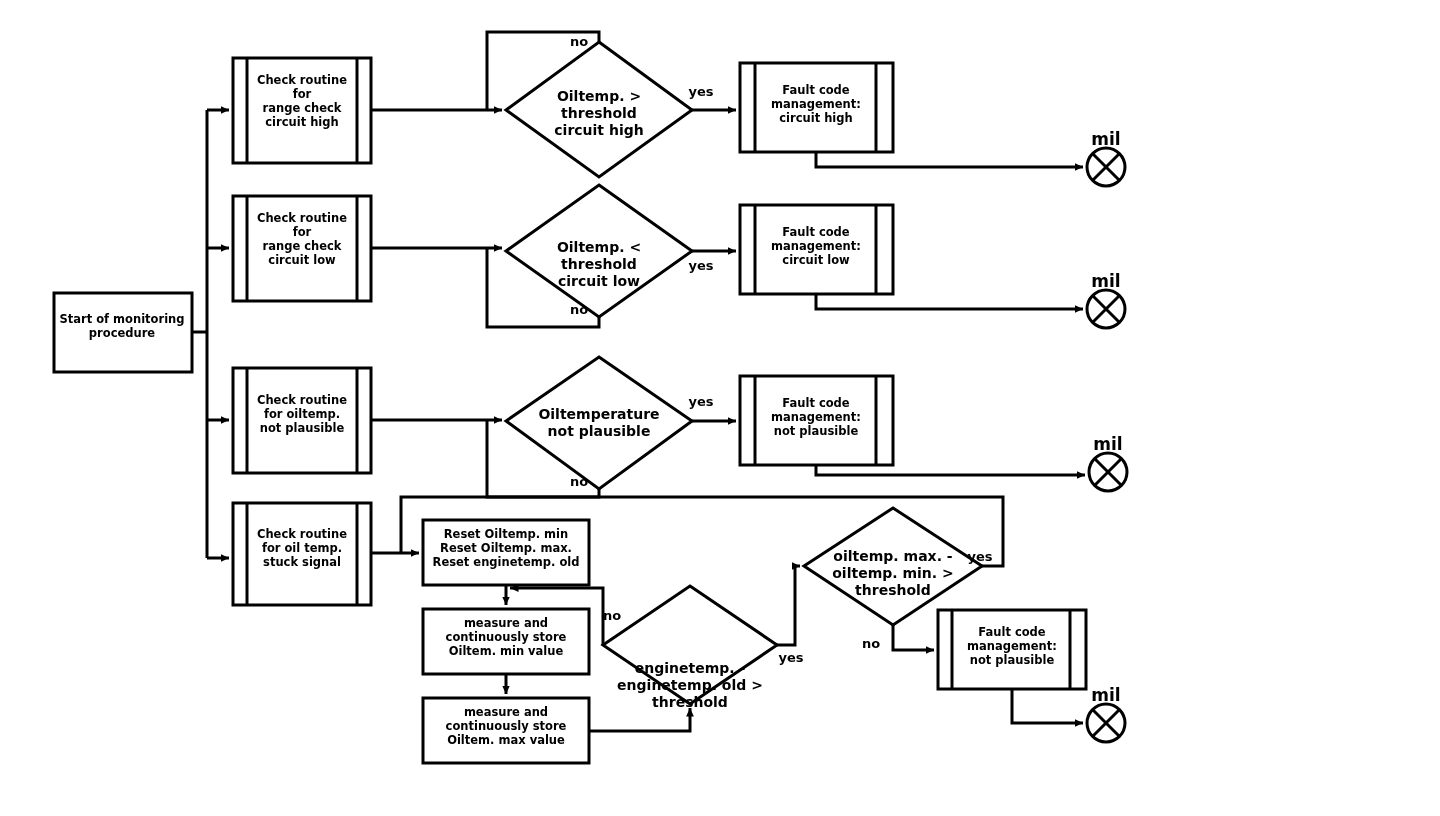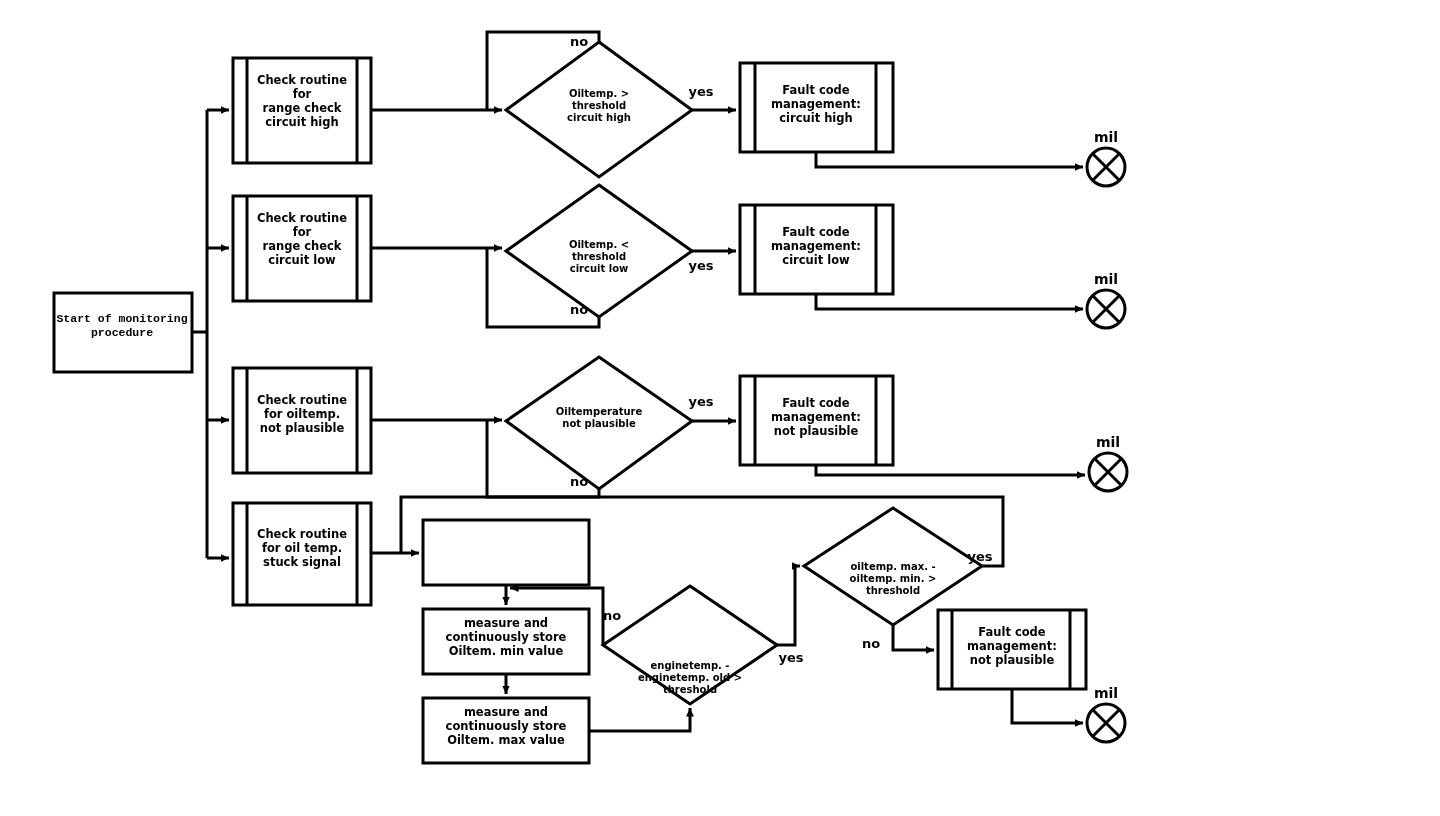--- a/index.html
+++ b/index.html
@@ -58,28 +58,28 @@
     color: #000000;
     text-align: center;
     line-height: 1.22;
     white-space: pre-line;
     pointer-events: none;
   }
   .lbl-box {
     font-size: 11.5px;
   }
   .lbl-diamond {
-    font-size: 10px;
+    font-size: 14px;
     text-align: center;
   }
   .lbl-edge {
     font-size: 13px;
   }
   .lbl-mil {
-    font-size: 14px;
+    font-size: 17px;
   }
 </style>
 </head>
 <body>
 
 <div id="canvas">
 
   <svg class="flow" viewBox="0 0 1440 816">
     <defs>
       <marker id="ah" markerWidth="9" markerHeight="9" refX="8.5" refY="4.5" orient="auto" markerUnits="userSpaceOnUse">
@@ -224,21 +224,21 @@
     <path class="conn" d="M777,645 L795,645 L795,566 L800,566" marker-end="url(#ah)"></path>
 
     <path class="conn" d="M982,566 L1003,566 L1003,497 L401,497 L401,553"></path>
 
     <path class="conn" d="M893,625 L893,650 L934,650" marker-end="url(#ah)"></path>
 
     <path class="conn" d="M1012,689 L1012,723 L1083,723" marker-end="url(#ah)"></path>
 
   </svg>
 
-  <div class="lbl lbl-box" style="left:56px; top:312px; width:132px;font-family:Liberation Mono, monospace;">Start of monitoring
+  <div class="lbl lbl-box" style="left:56px; top:312px; width:132px;">Start of monitoring
 procedure</div>
 
   <div class="lbl lbl-box" style="left:249px; top:73px; width:106px;">Check routine
 for
 range check
 circuit high</div>
   <div class="lbl lbl-box" style="left:249px; top:211px; width:106px;">Check routine
 for
 range check
 circuit low</div>
@@ -253,37 +253,40 @@
 threshold
 circuit high</div>
   <div class="lbl lbl-diamond" style="left:529px; top:239px; width:140px;">Oiltemp. &lt;
 threshold
 circuit low</div>
   <div class="lbl lbl-diamond" style="left:524px; top:406px; width:150px;">Oiltemperature
 not plausible</div>
   <div class="lbl lbl-diamond" style="left:612px; top:660px; width:156px;">enginetemp. -
 enginetemp. old &gt;
 threshold</div>
-  <div class="lbl lbl-diamond" style="left:818px; top:561px; width:150px;">oiltemp. max. -
+  <div class="lbl lbl-diamond" style="left:818px; top:548px; width:150px;">oiltemp. max. -
 oiltemp. min. &gt;
 threshold</div>
 
   <div class="lbl lbl-box" style="left:758px; top:83px; width:116px;">Fault code
 management:
 circuit high</div>
   <div class="lbl lbl-box" style="left:758px; top:225px; width:116px;">Fault code
 management:
 circuit low</div>
   <div class="lbl lbl-box" style="left:758px; top:396px; width:116px;">Fault code
 management:
 not plausible</div>
   <div class="lbl lbl-box" style="left:955px; top:625px; width:114px;">Fault code
 management:
 not plausible</div>
 
+  <div class="lbl lbl-box" style="left:425px; top:527px; width:162px;">Reset Oiltemp. min
+Reset Oiltemp. max.
+Reset enginetemp. old</div>
   <div class="lbl lbl-box" style="left:425px; top:616px; width:162px;">measure and
 continuously store
 Oiltem. min value</div>
   <div class="lbl lbl-box" style="left:425px; top:705px; width:162px;">measure and
 continuously store
 Oiltem. max value</div>
 
   <div class="lbl lbl-mil" style="left:1086px; top:129px; width:40px;">mil</div>
   <div class="lbl lbl-mil" style="left:1086px; top:271px; width:40px;">mil</div>
   <div class="lbl lbl-mil" style="left:1088px; top:434px; width:40px;">mil</div>

